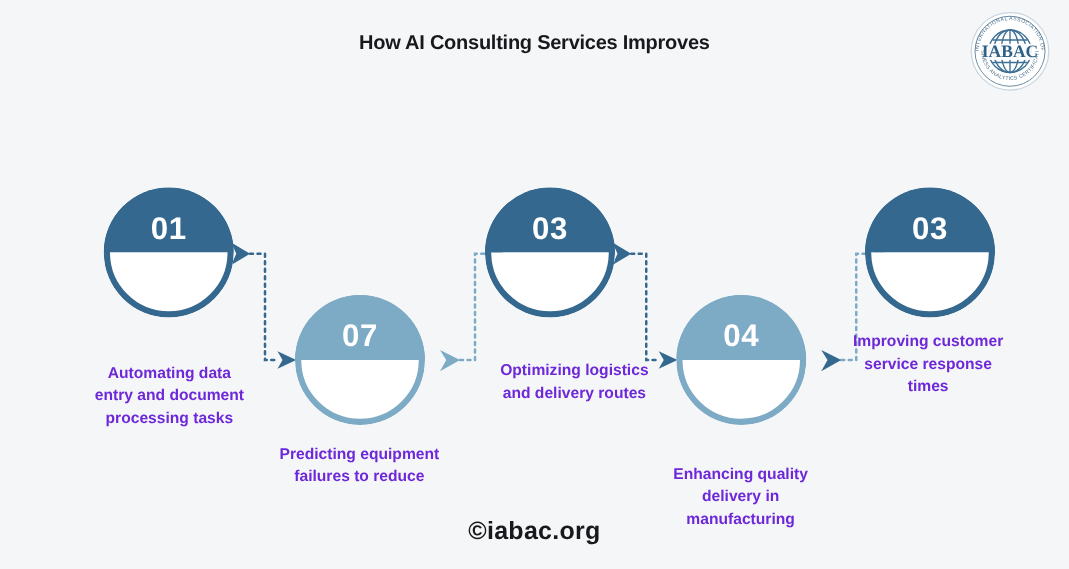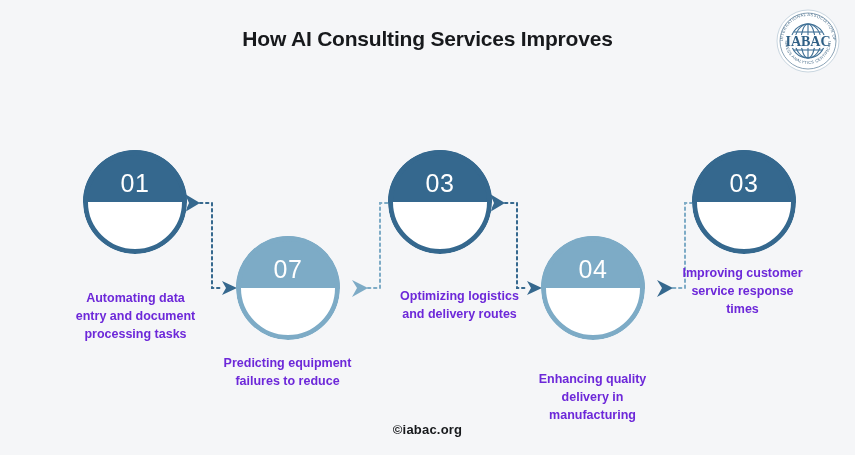--- a/index.html
+++ b/index.html
@@ -15,21 +15,21 @@
     position: relative;
   }
 
   
   #header-title {
     position: absolute;
     left: 0;
     top: 24px;
     width: 855px;
     text-align: center;
-    font-size: 21px;
+    font-size: 16px;
     font-weight: bold;
     color: #17191c;
     line-height: 1.42;
     letter-spacing: -0.2px;
   }
   #header-title .title-line {
     display: block;
   }
 
   
@@ -78,21 +78,21 @@
     box-sizing: border-box;
     border: 5px solid transparent;
   }
   .circle .num {
     position: absolute;
     left: 0;
     top: 19px;
     width: 100%;
     text-align: center;
     font-size: 25px;
-    font-weight: normal;
+    font-weight: bold;
     color: #ffffff;
     letter-spacing: 0.5px;
     z-index: 3;
   }
   .caption {
     position: absolute;
     text-align: center;
     font-size: 12.5px;
     font-weight: bold;
     color: #6d28d9;
@@ -117,21 +117,21 @@
     pointer-events: none;
   }
 
   
   #footer {
     position: absolute;
     left: 0;
     bottom: 18px;
     width: 855px;
     text-align: center;
-    font-size: 13px;
+    font-size: 20px;
     font-weight: bold;
     color: #17191c;
     letter-spacing: 0.2px;
   }
 </style>
 </head>
 <body>
 
 <div id="header-title">
   <span class="title-line">How AI Consulting Services Improves</span>

